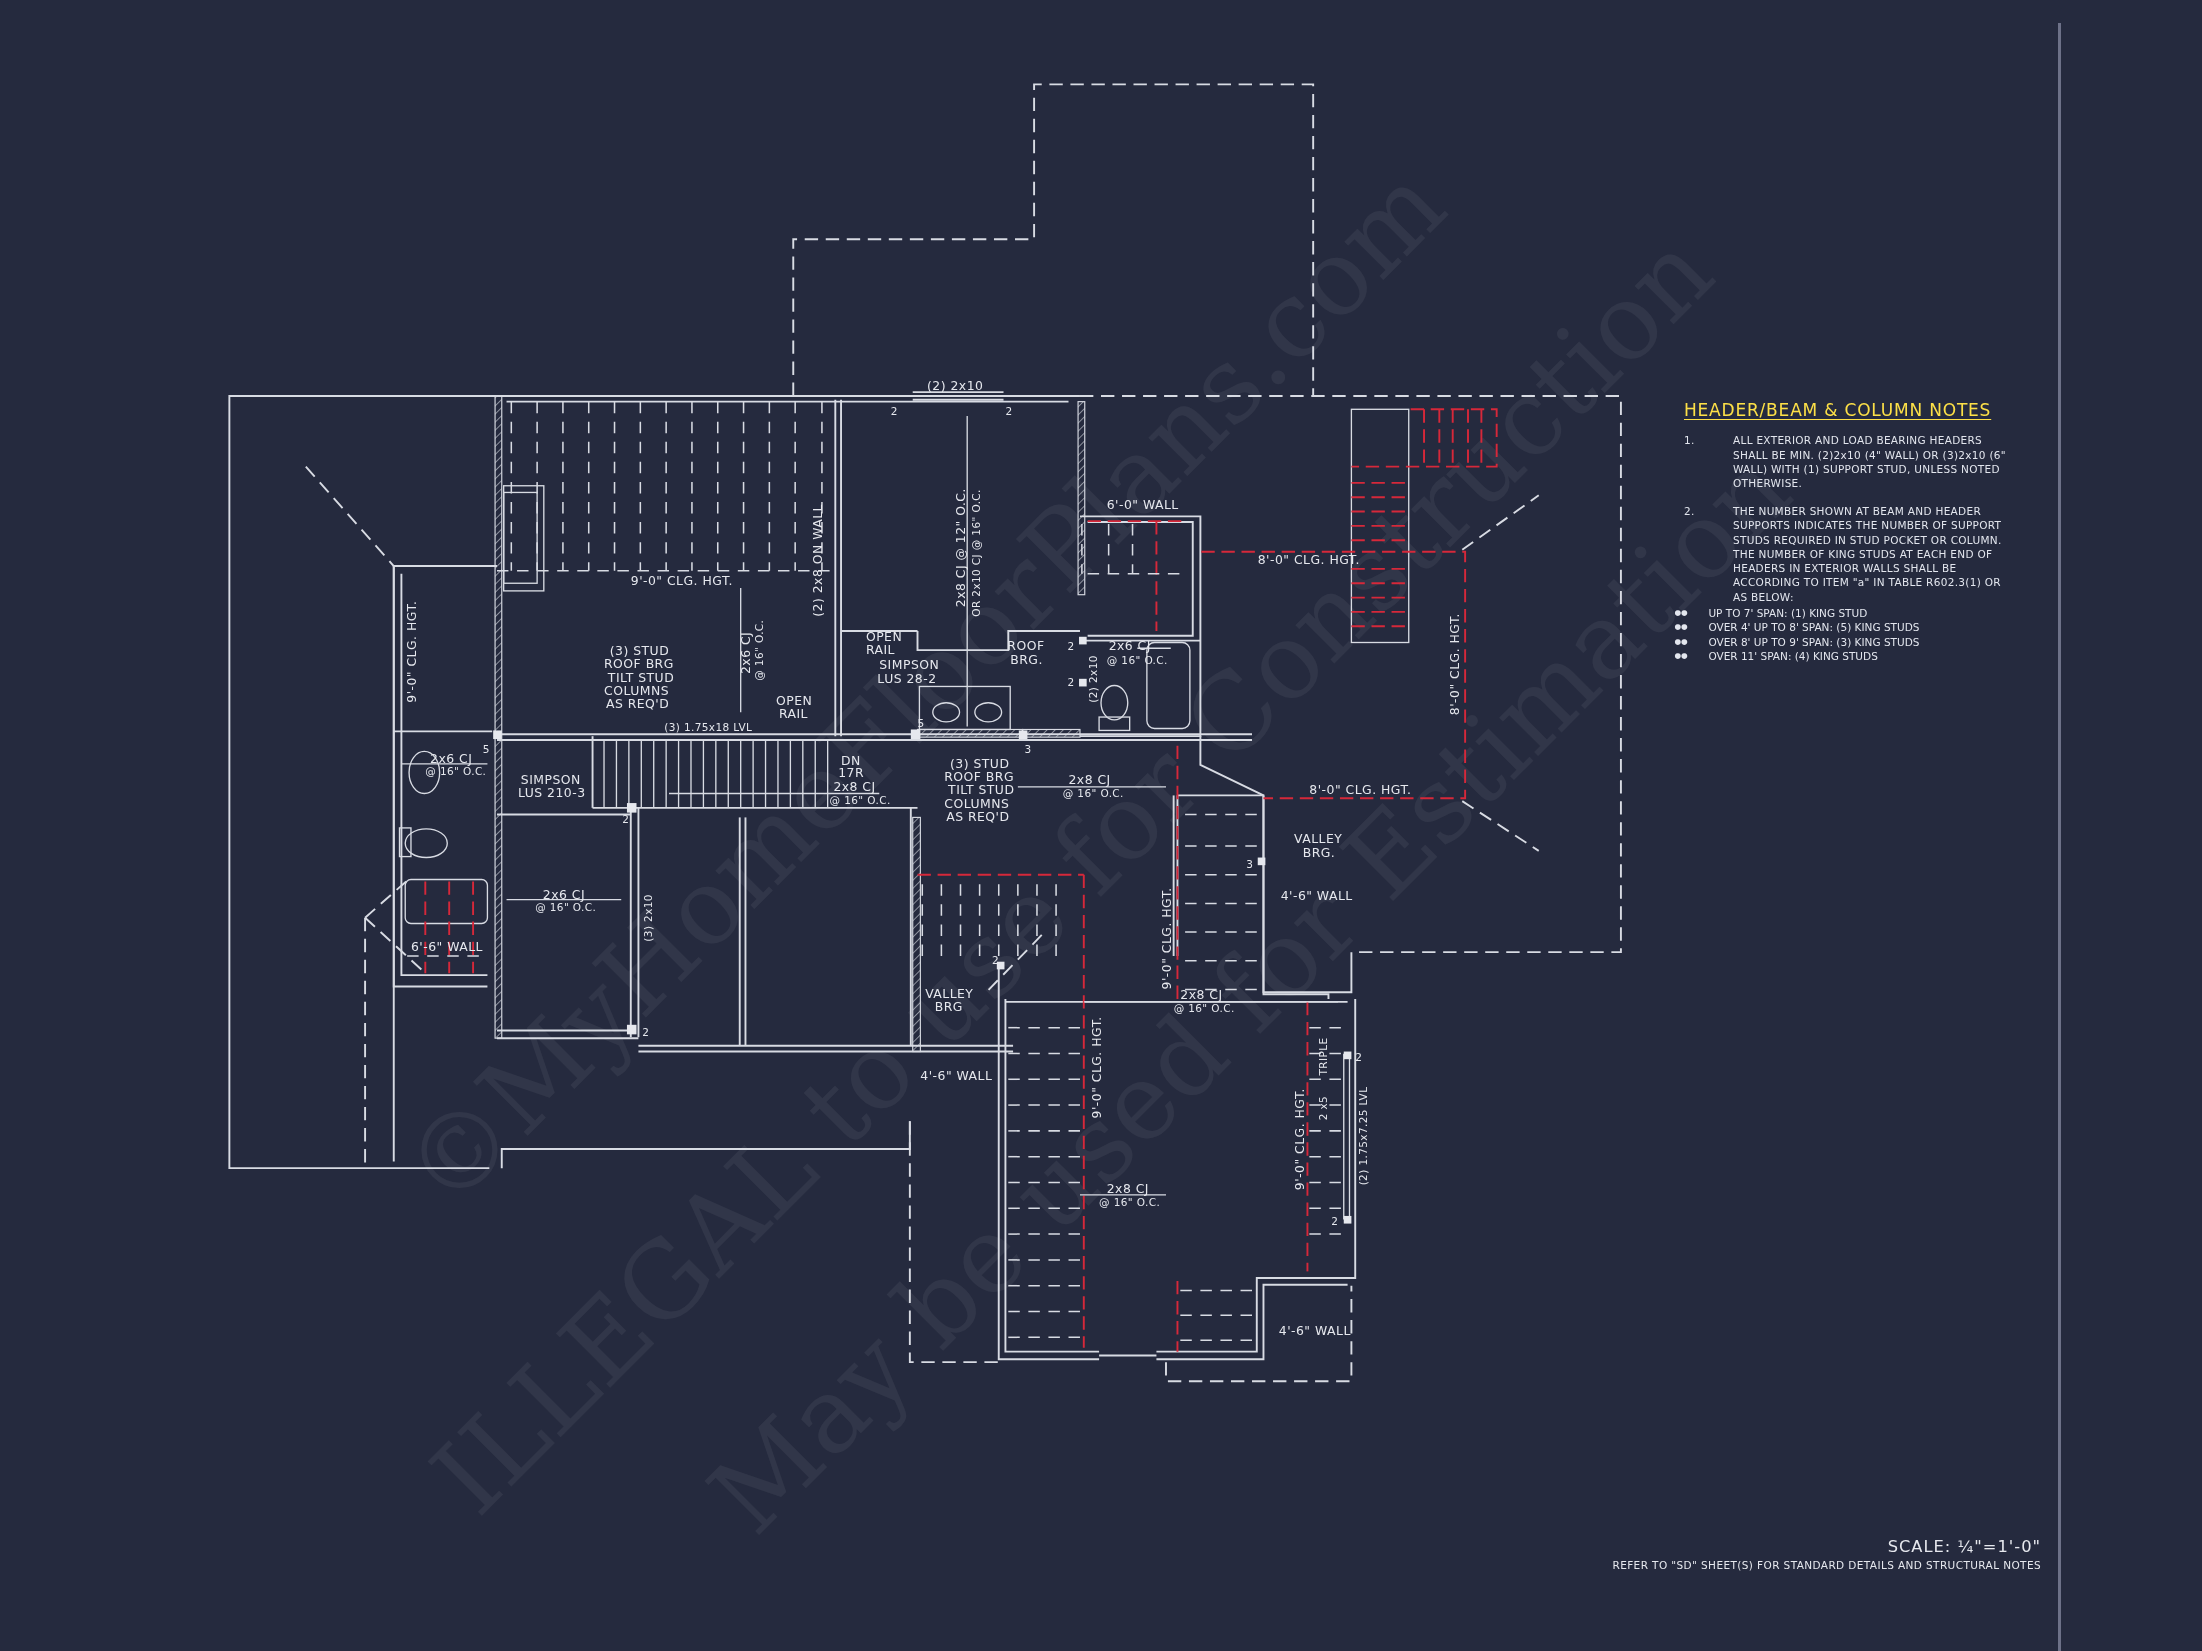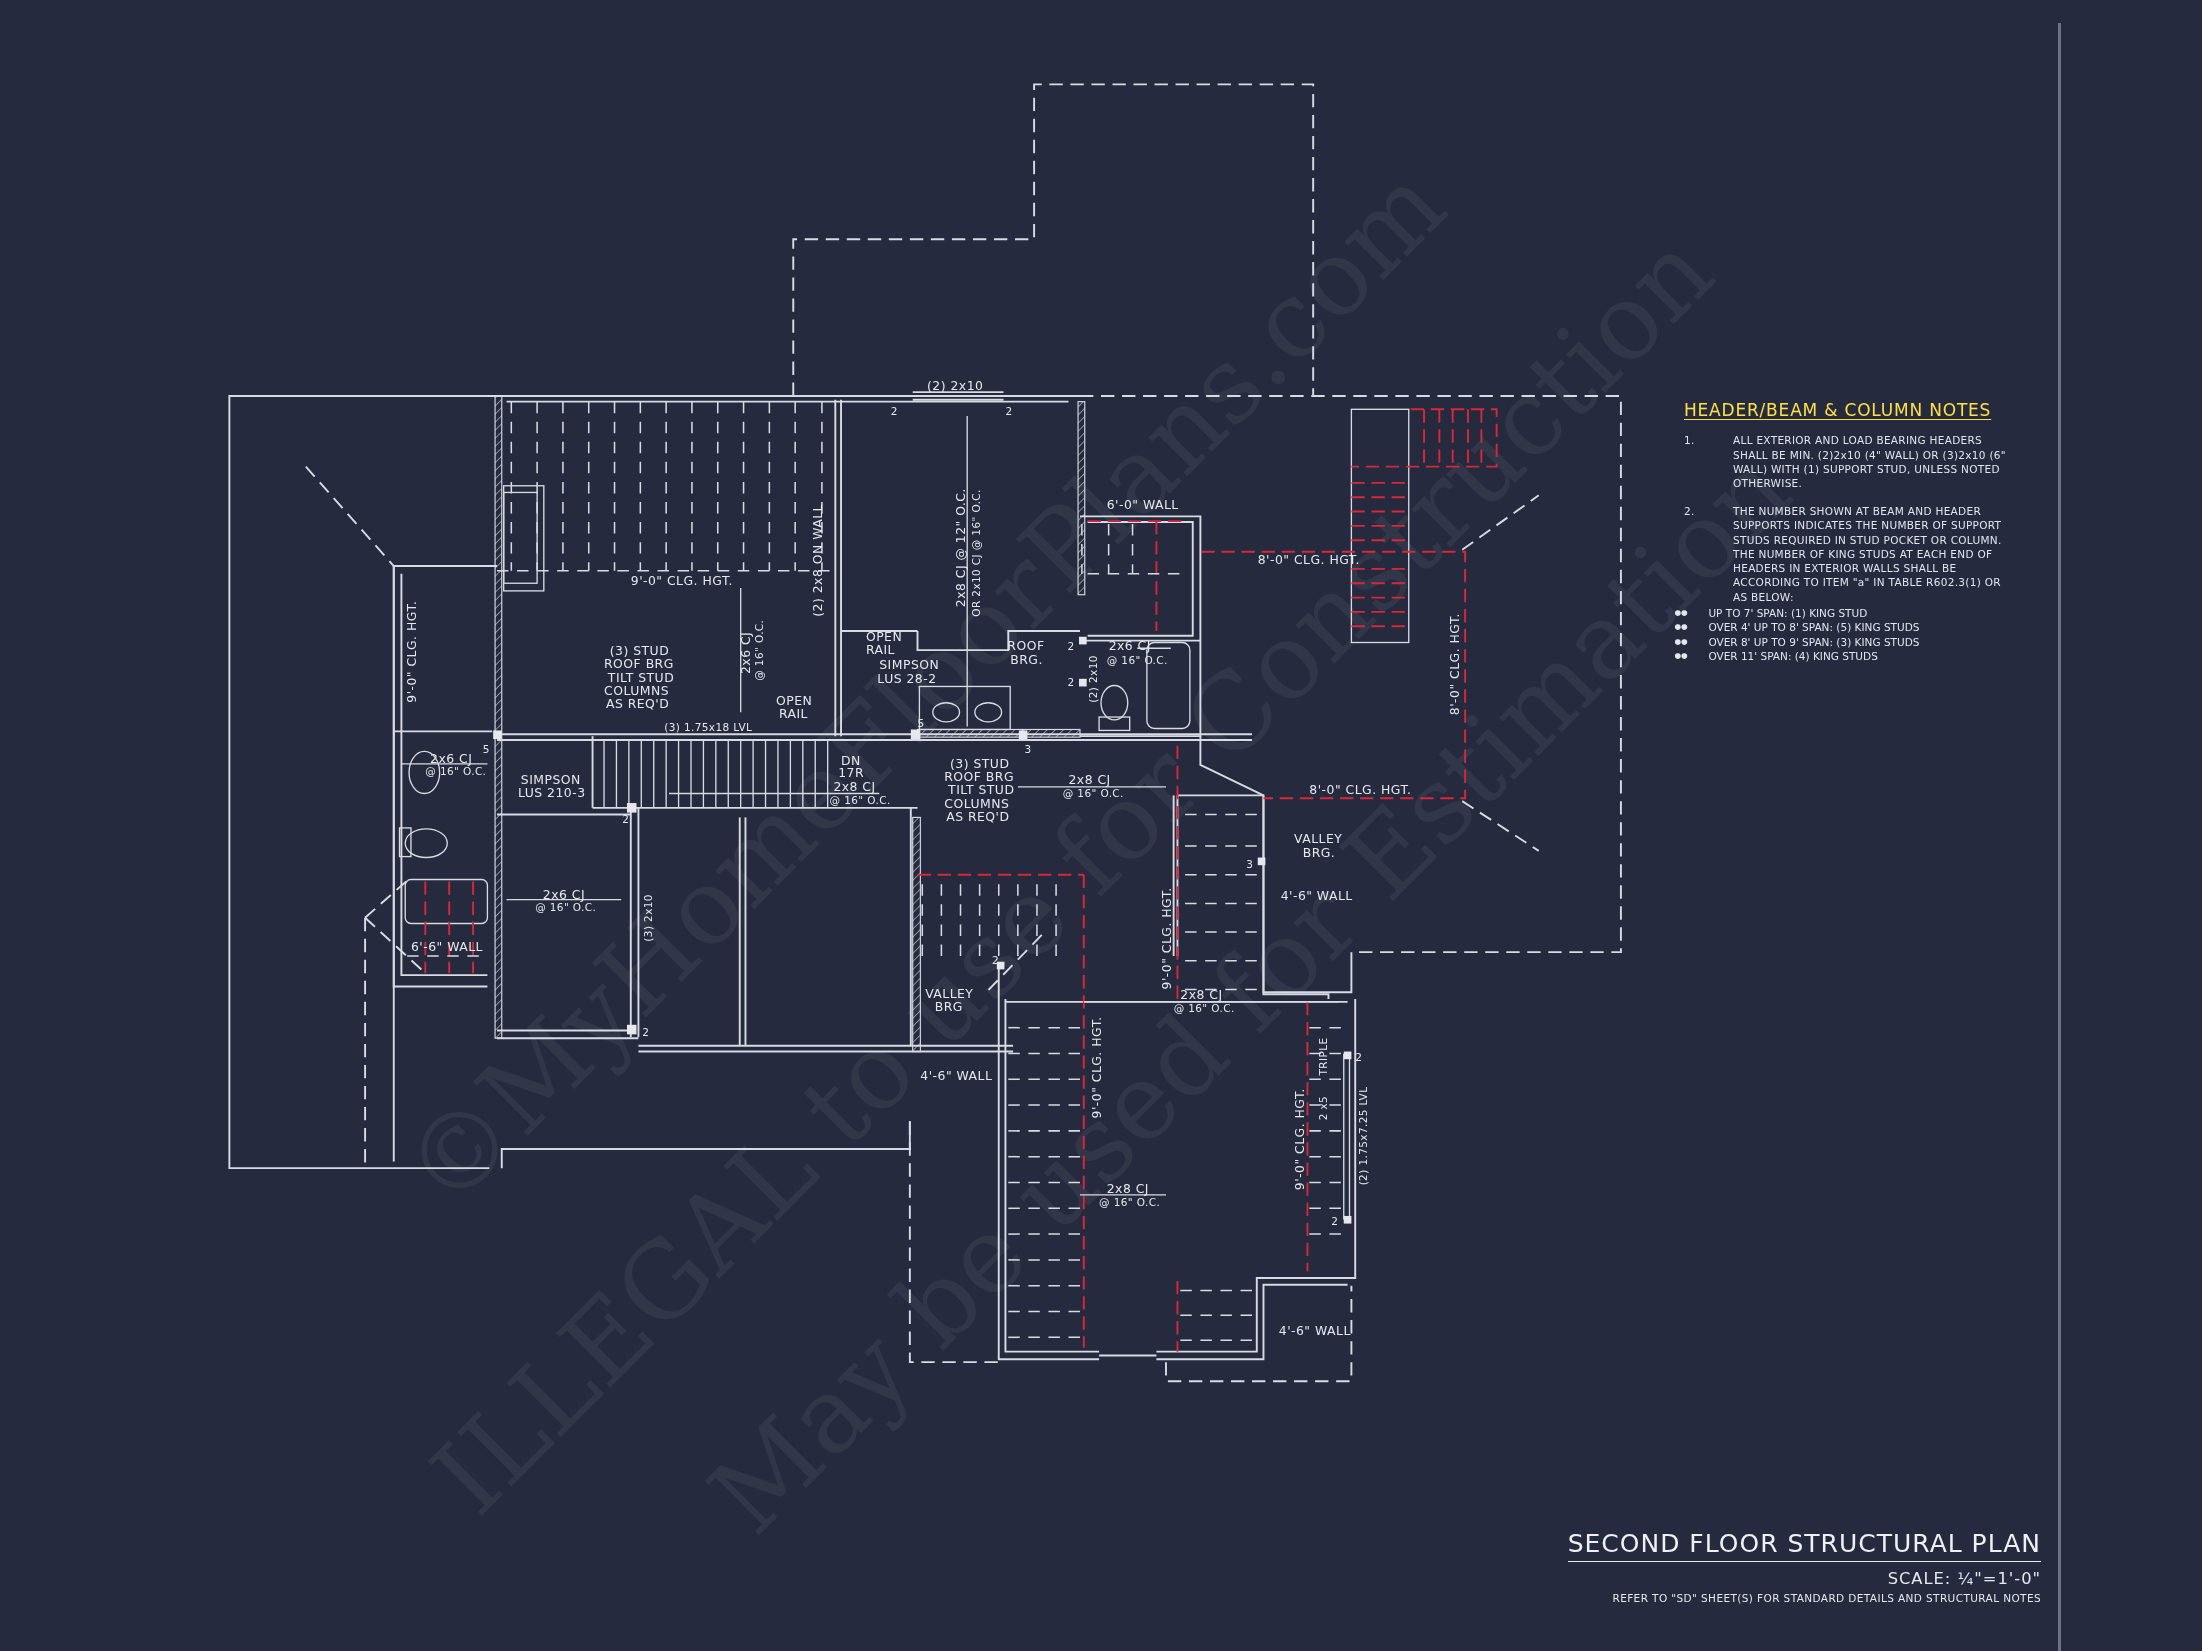--- a/index.html
+++ b/index.html
@@ -392,19 +392,18 @@
     <span class="dot">●●</span>
     <span>OVER 8' UP TO 9' SPAN: (3) KING STUDS</span>
   </div>
   <div class="bullet">
     <span class="dot">●●</span>
     <span>OVER 11' SPAN: (4) KING STUDS</span>
   </div>
 </div>
 
 <div class="title-block">
-  <div class="t">SECOND FLOOR STRUCTURAL PLAN</div>
   <div class="s">SCALE: ¼"=1'-0"</div>
   <div class="r">REFER TO "SD" SHEET(S) FOR STANDARD DETAILS AND STRUCTURAL NOTES</div>
 </div>
 
 </div>
 
 
 </body></html>

